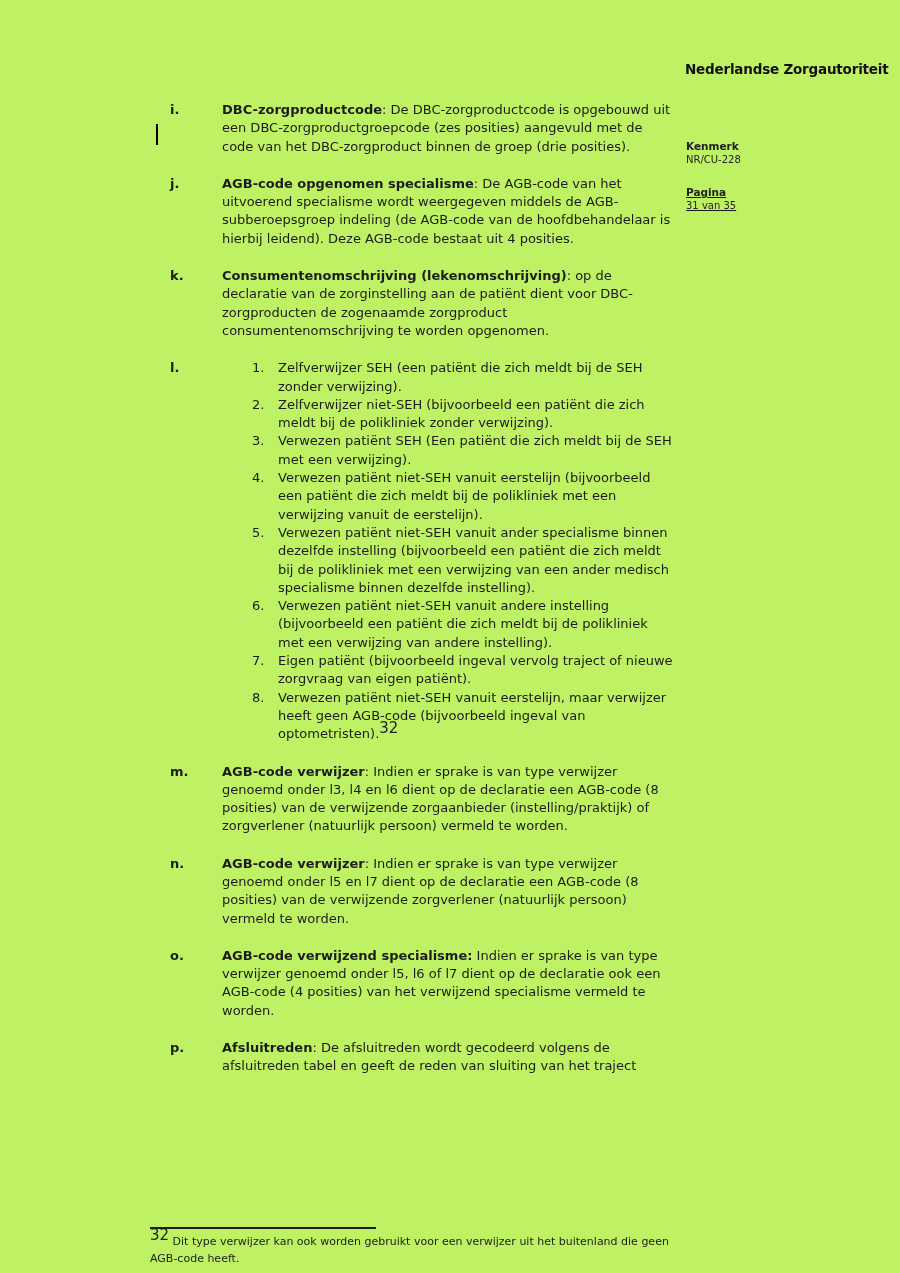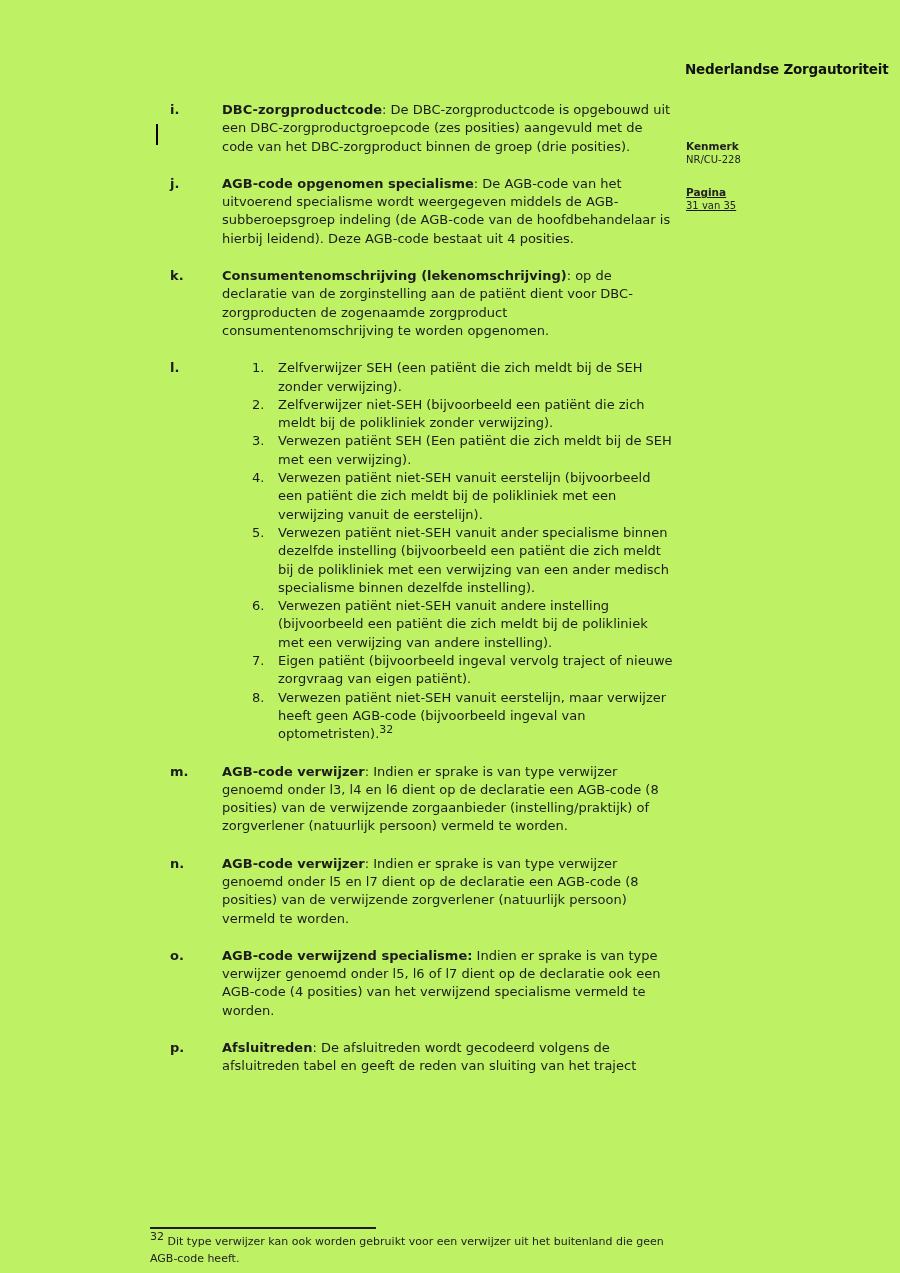--- a/index.html
+++ b/index.html
@@ -25,21 +25,21 @@
     font-size:13px; line-height:18.3px;
   }
   .item { display:flex; margin-bottom:19px; }
   .letter { width:52px; flex-shrink:0; font-weight:bold; }
   .body { width:452px; }
   .term { font-weight:bold; }
   .sublist { margin-left:30px; }
   .subitem { display:flex; }
   .num { width:26px; flex-shrink:0; }
   .subtext { flex:1; }
-  sup { font-size:11px; line-height:0; vertical-align:super; }
+  sup { font-size:15px; line-height:0; vertical-align:super; }
   .footnote { position:absolute; left:150px; top:1227px; width:540px; }
   .fn-rule { width:226px; border-top:2px solid #1c1c1c; margin-bottom:5px; }
   .fn-text { font-size:11px; line-height:16.5px; color:#222; width:532px; }
 </style>
 </head>
 <body>
 
 <div class="page">
 
   <div class="header-org">Nederlandse Zorgautoriteit</div>

